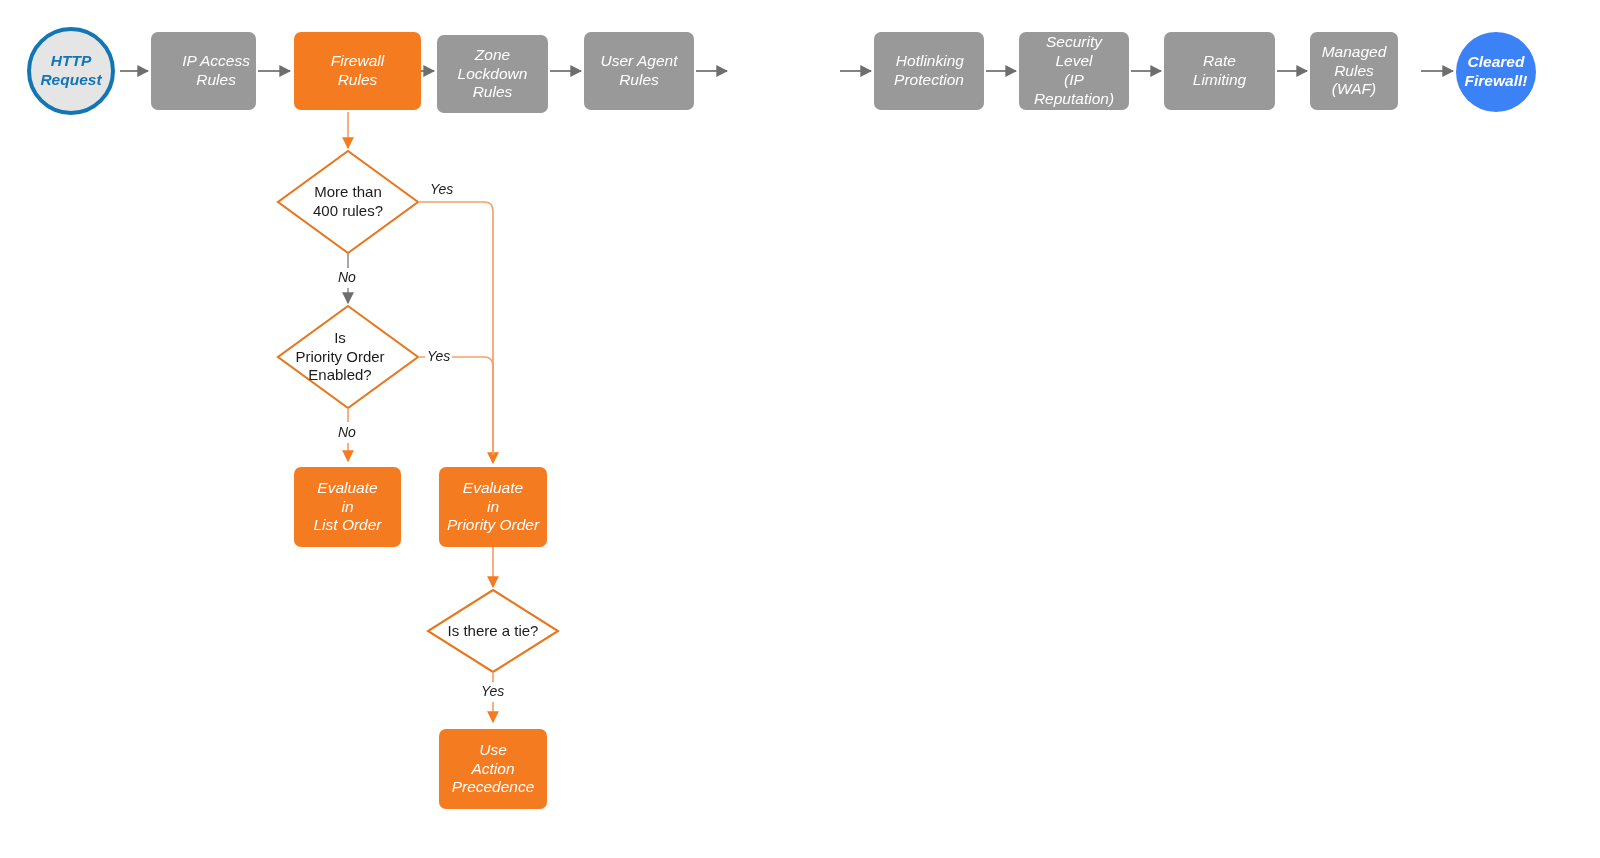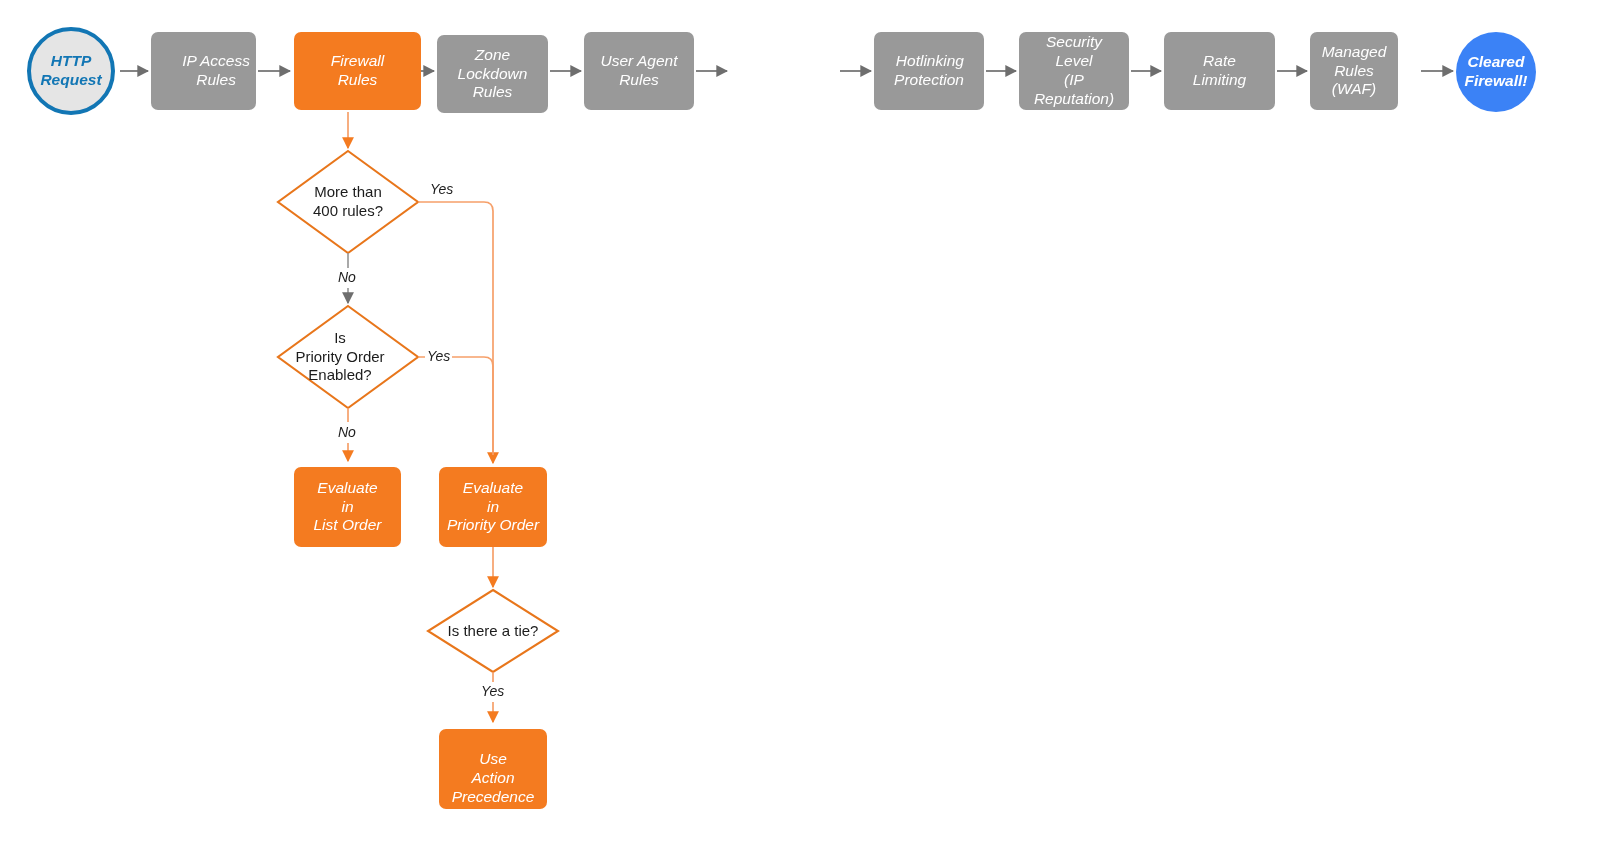--- a/index.html
+++ b/index.html
@@ -265,21 +265,21 @@
   </div>
 
   <div class="node box orange" style="left:439px; top:467px; width:108px; height:80px;">
     <span>
       <span>Evaluate</span><br>
       <span>in</span><br>
       <span>Priority Order</span>
     </span>
   </div>
 
-  <div class="node box orange" style="left:439px; top:729px; width:108px; height:80px;align-items:flex-end;">
+  <div class="node box orange" style="left:439px; top:729px; width:108px; height:80px;">
     <span>
       <span>Use</span><br>
       <span>Action</span><br>
       <span>Precedence</span>
     </span>
   </div>
 
 </div>
 
 </body></html>

